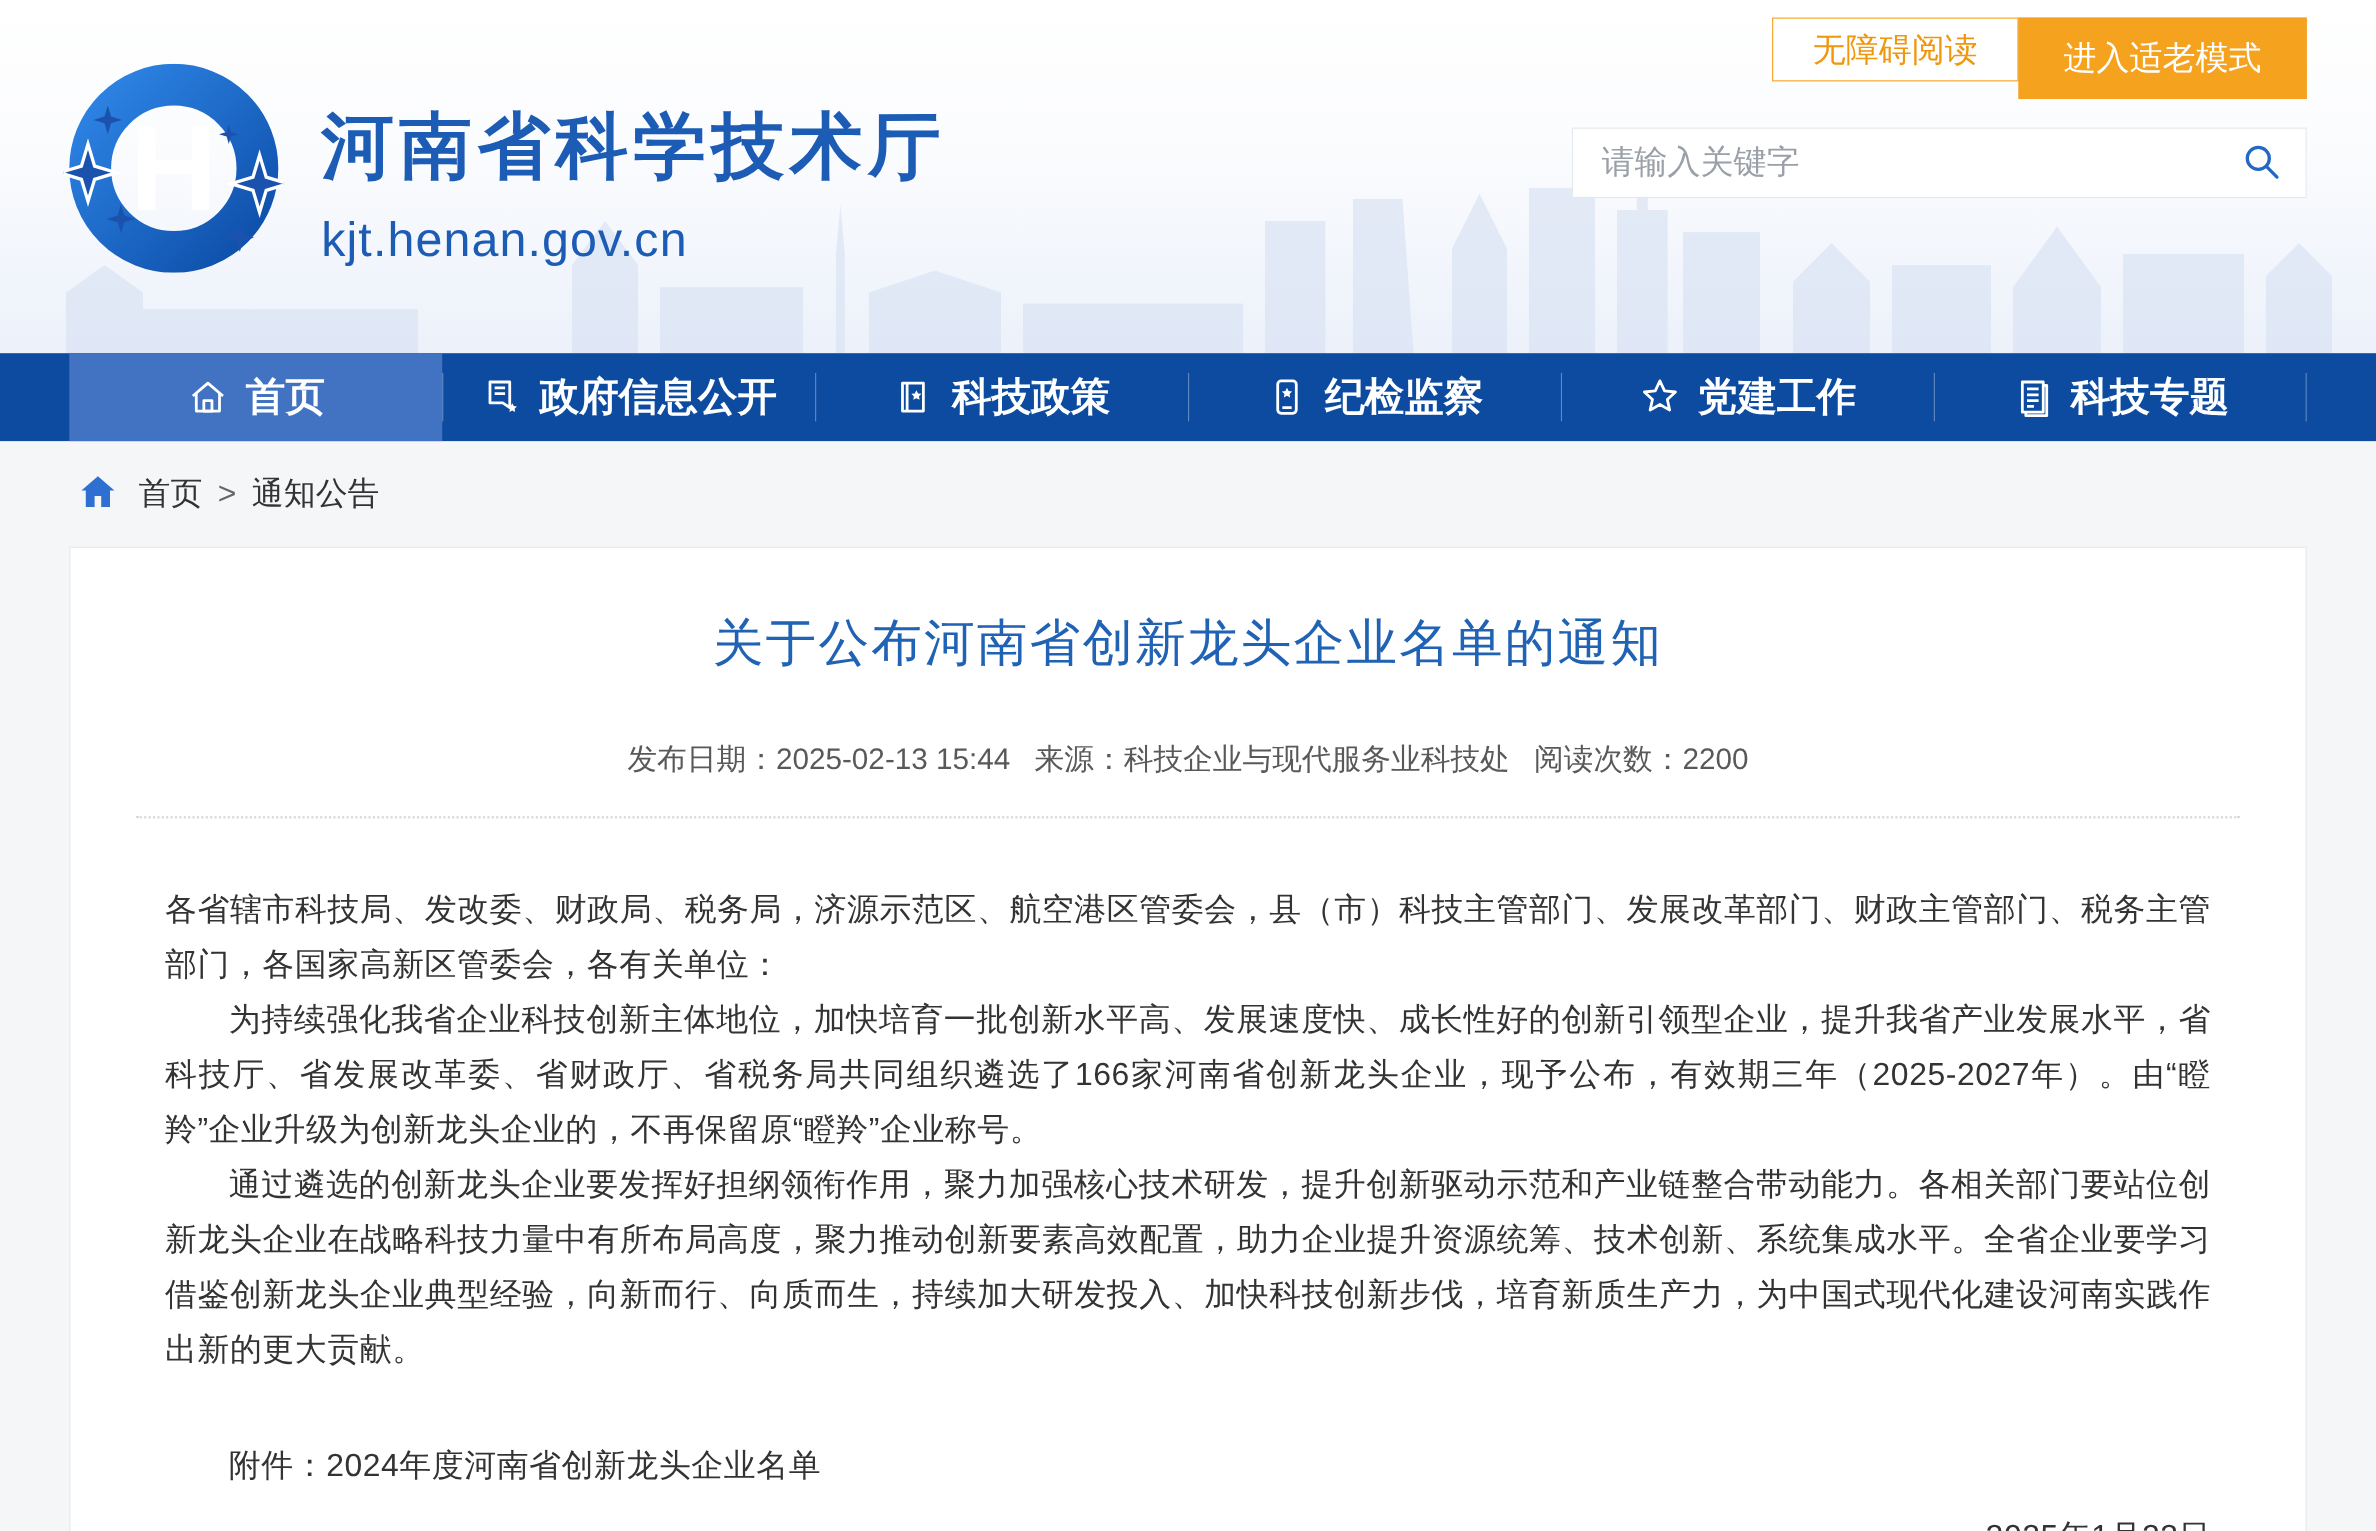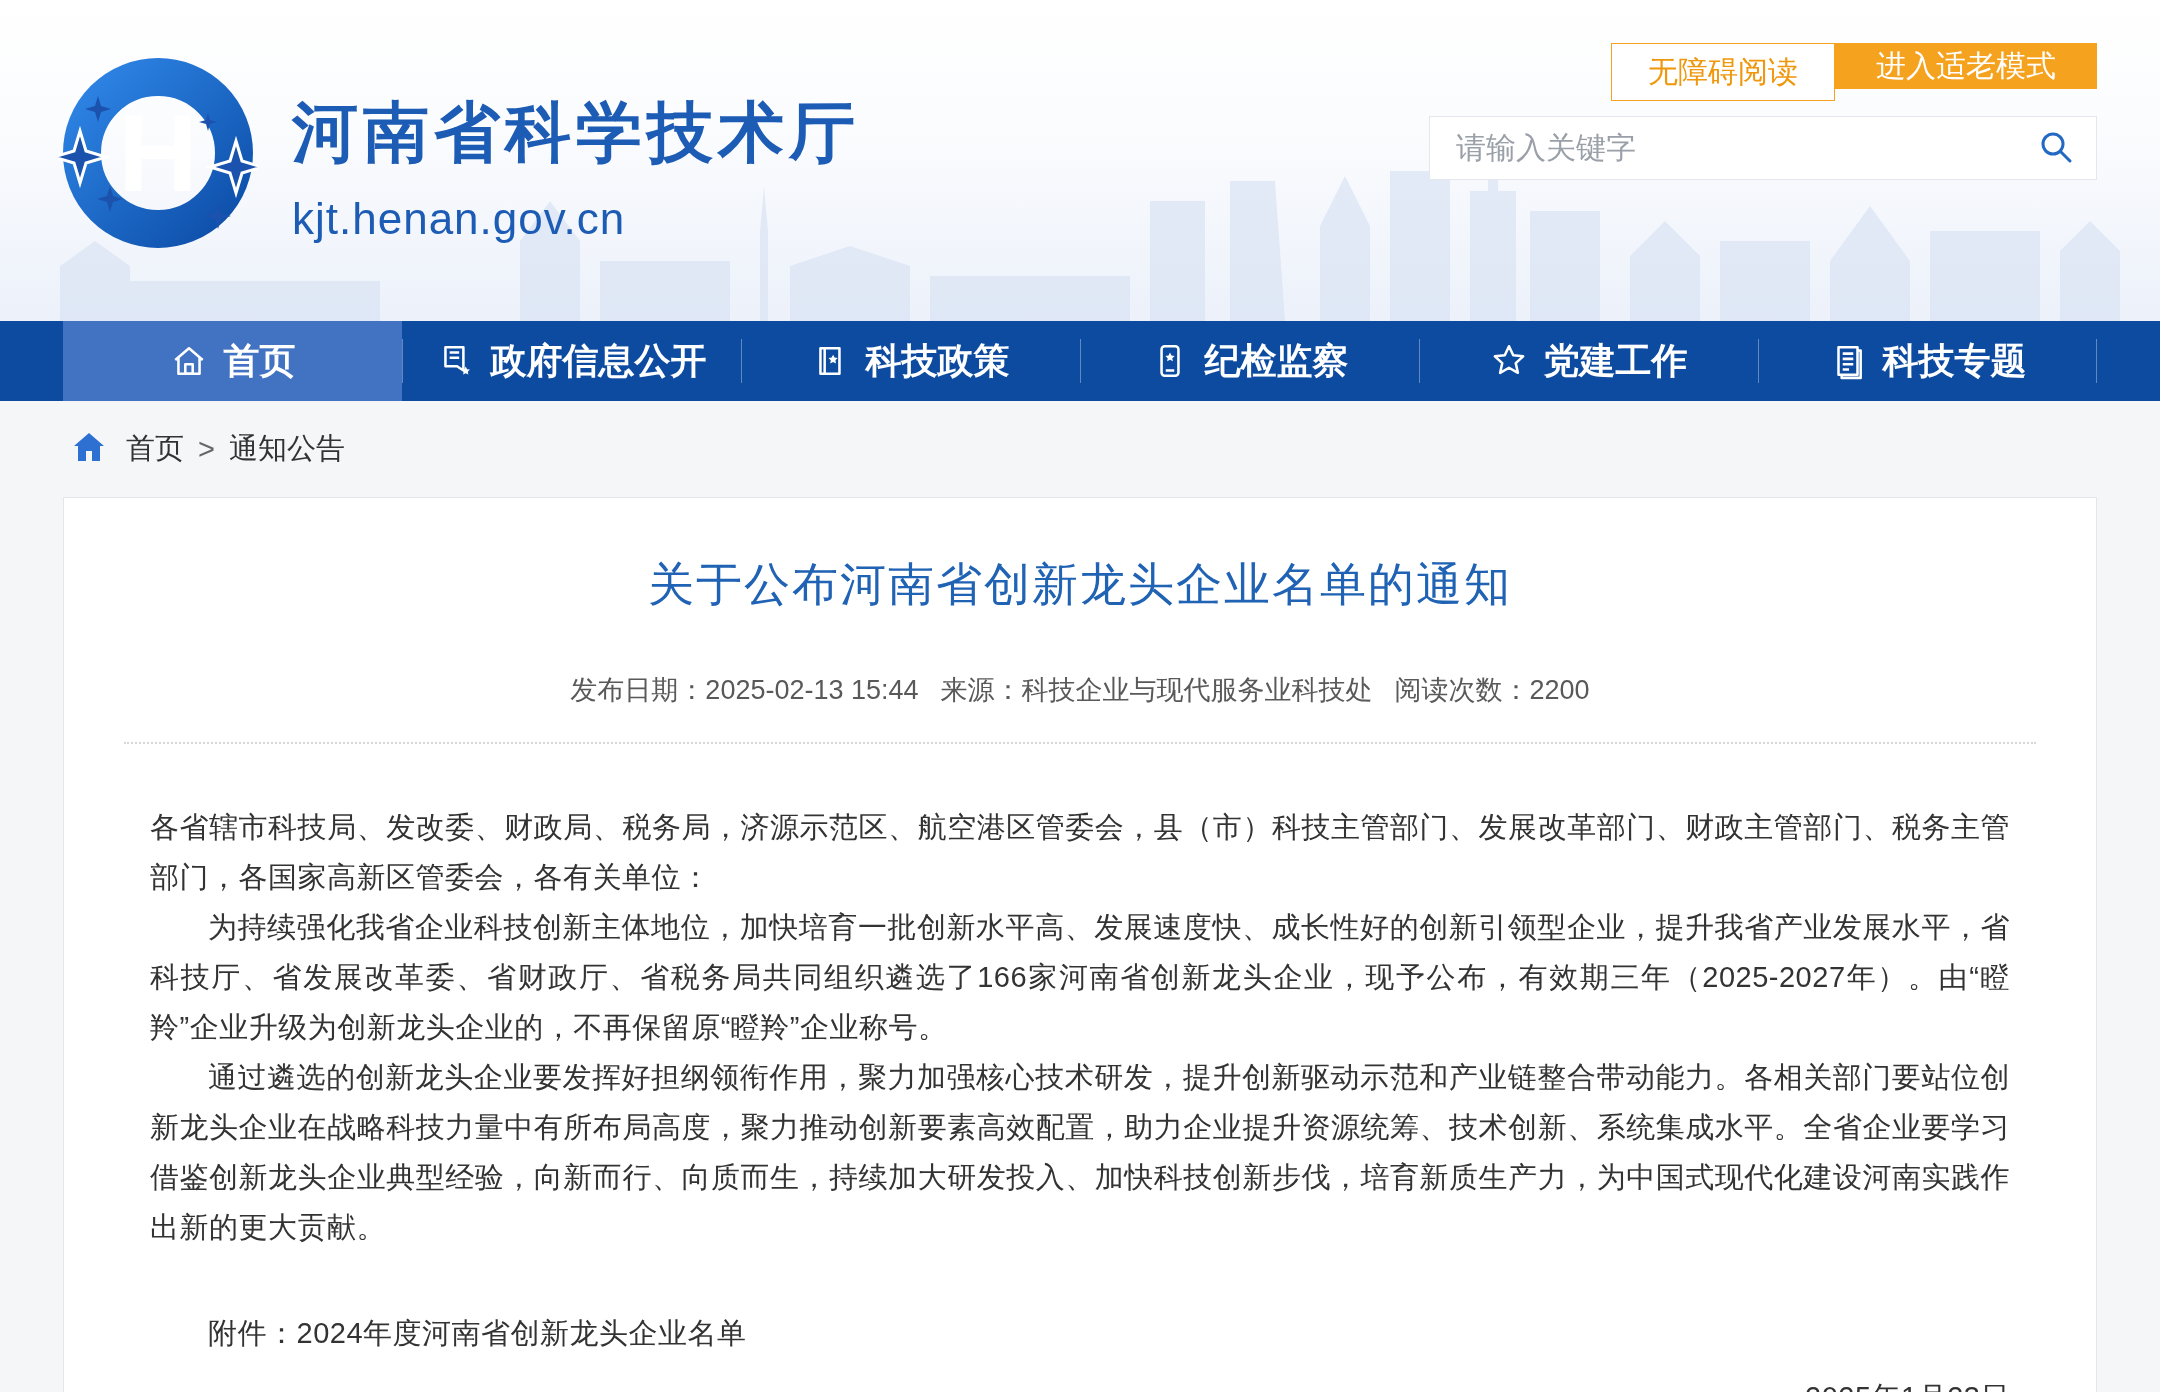--- a/index.html
+++ b/index.html
@@ -8,24 +8,24 @@
 
   
   .top-header { position:relative; width:2160px; height:321px;
     background:linear-gradient(180deg,#ffffff 0%,#fbfcfe 40%,#ecf1fa 100%); overflow:hidden; }
   .skyline { position:absolute; left:0; bottom:0; width:100%; height:150px; opacity:.65; }
   .logo-wrap { position:absolute; left:58px; top:58px; width:200px; height:190px; }
   .site-text { position:absolute; left:292px; top:88px; }
   .site-name { font-size:66px; font-weight:bold; color:#1d5cb5; letter-spacing:5px;text-align:center; }
   .site-url { font-size:44px; color:#1d5cb5; margin-top:16px; letter-spacing:1px; }
 
-  .mode-buttons { position:absolute; top:43px; right:63px; display:flex; }
+  .mode-buttons { position:absolute; top:16px; right:63px; display:flex; }
   .btn-access { height:58px; padding:0 36px; background:#ffffff; border:1px solid #f5a21f;
     color:#ef970d; font-size:30px; display:flex; align-items:center; cursor:pointer; }
-  .btn-elder { height:46px; padding:0 40px; background:#f5a21f; border:1px solid #f5a21f;
+  .btn-elder { height:74px; padding:0 40px; background:#f5a21f; border:1px solid #f5a21f;
     color:#ffffff; font-size:30px; display:flex; align-items:center; cursor:pointer; }
 
   .search-box { position:absolute; top:116px; right:63px; width:668px; height:64px;
     background:#ffffff; border:1px solid #e4e7ec; display:flex; align-items:center; }
   .search-input { flex:1; border:none; outline:none; background:transparent;
     font-size:30px; color:#333; padding:0 26px; font-family:inherit; }
   .search-input::placeholder { color:#9aa0a8; }
   .search-btn { width:80px; height:100%; border:none; background:transparent;
     display:flex; align-items:center; justify-content:center; cursor:pointer; }
 

